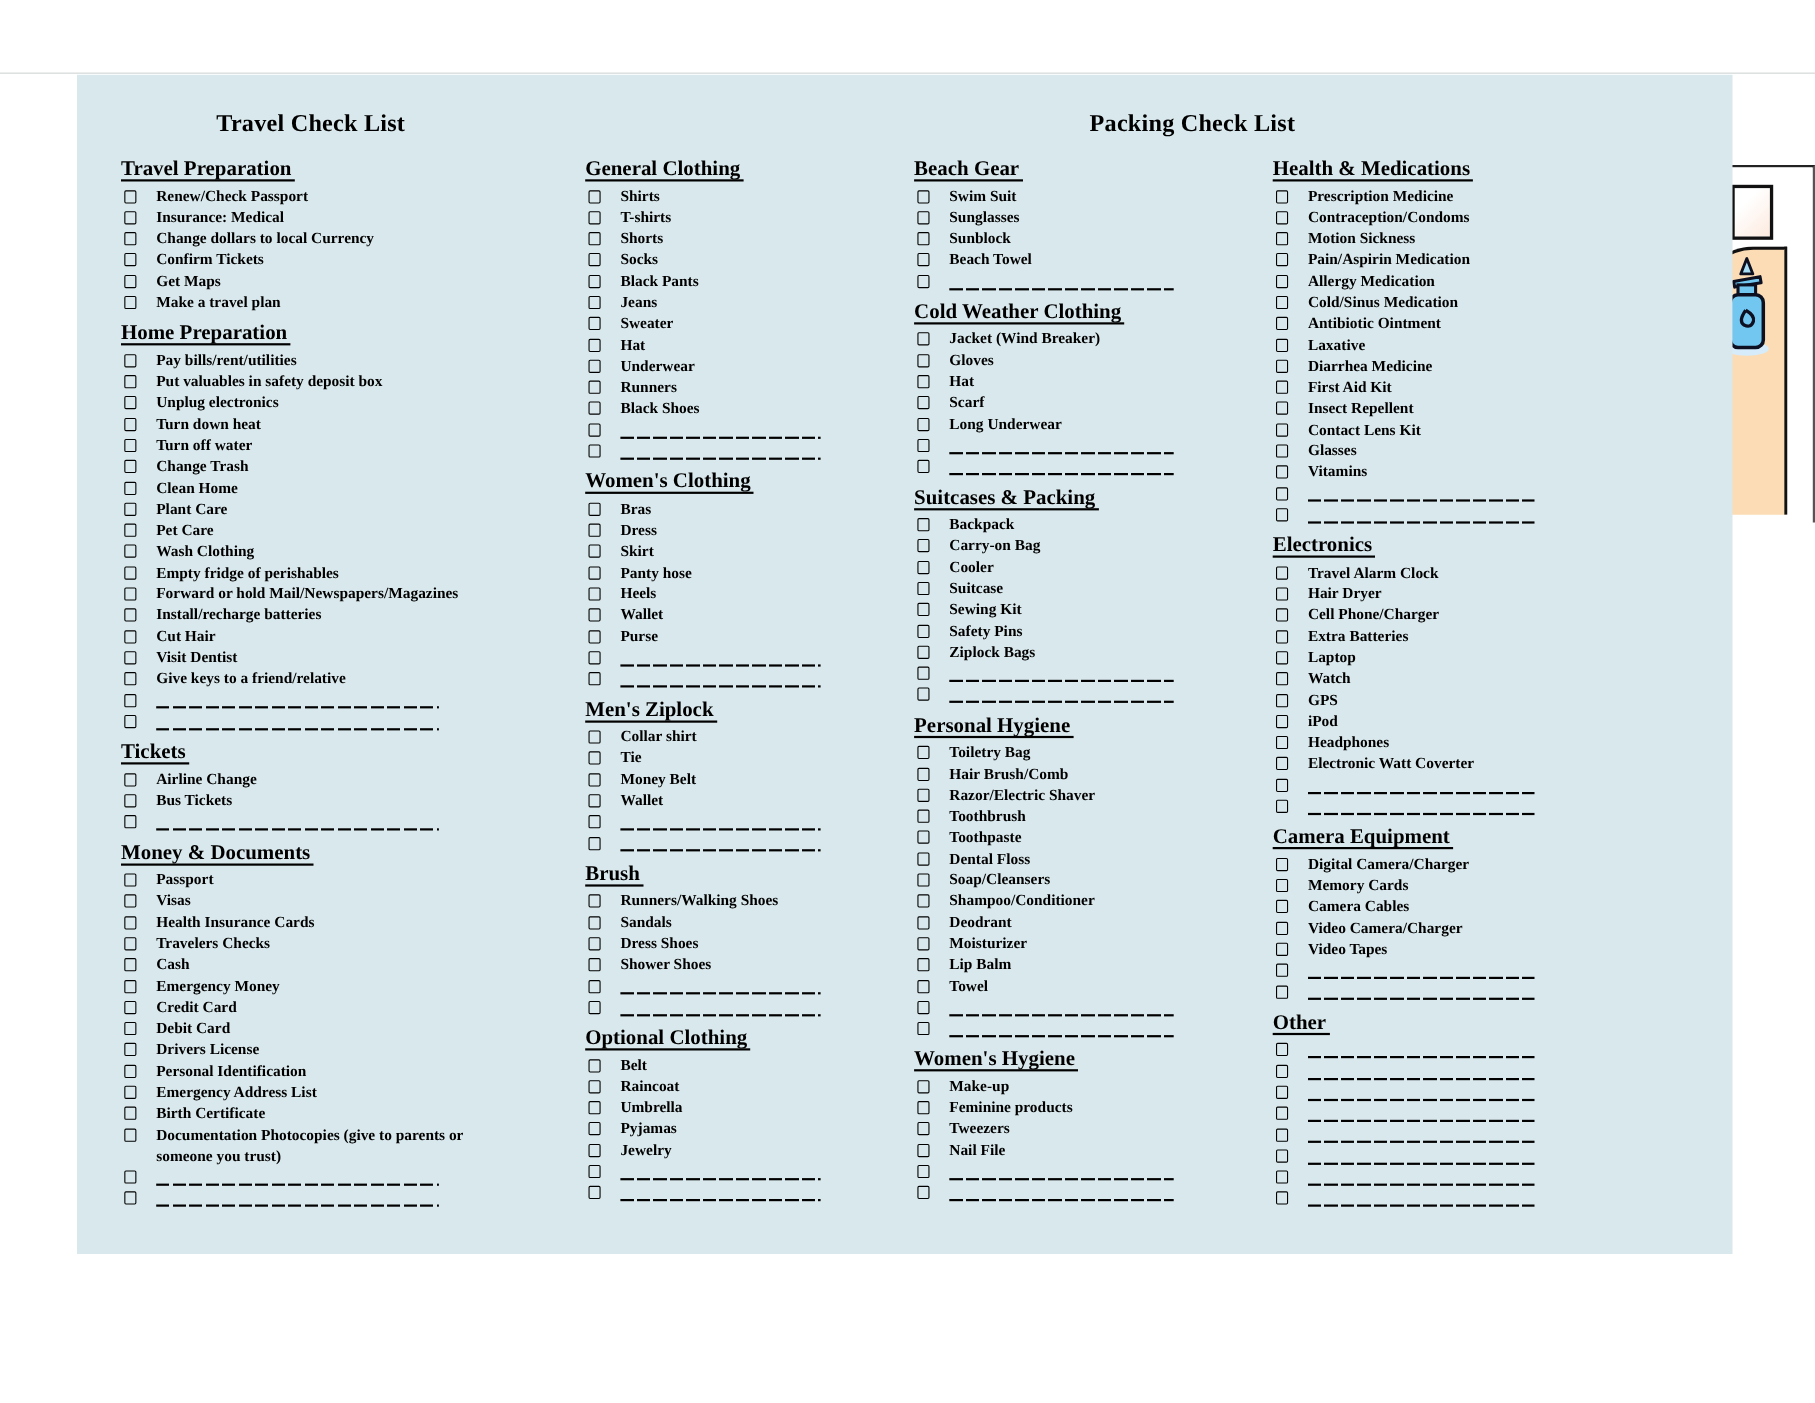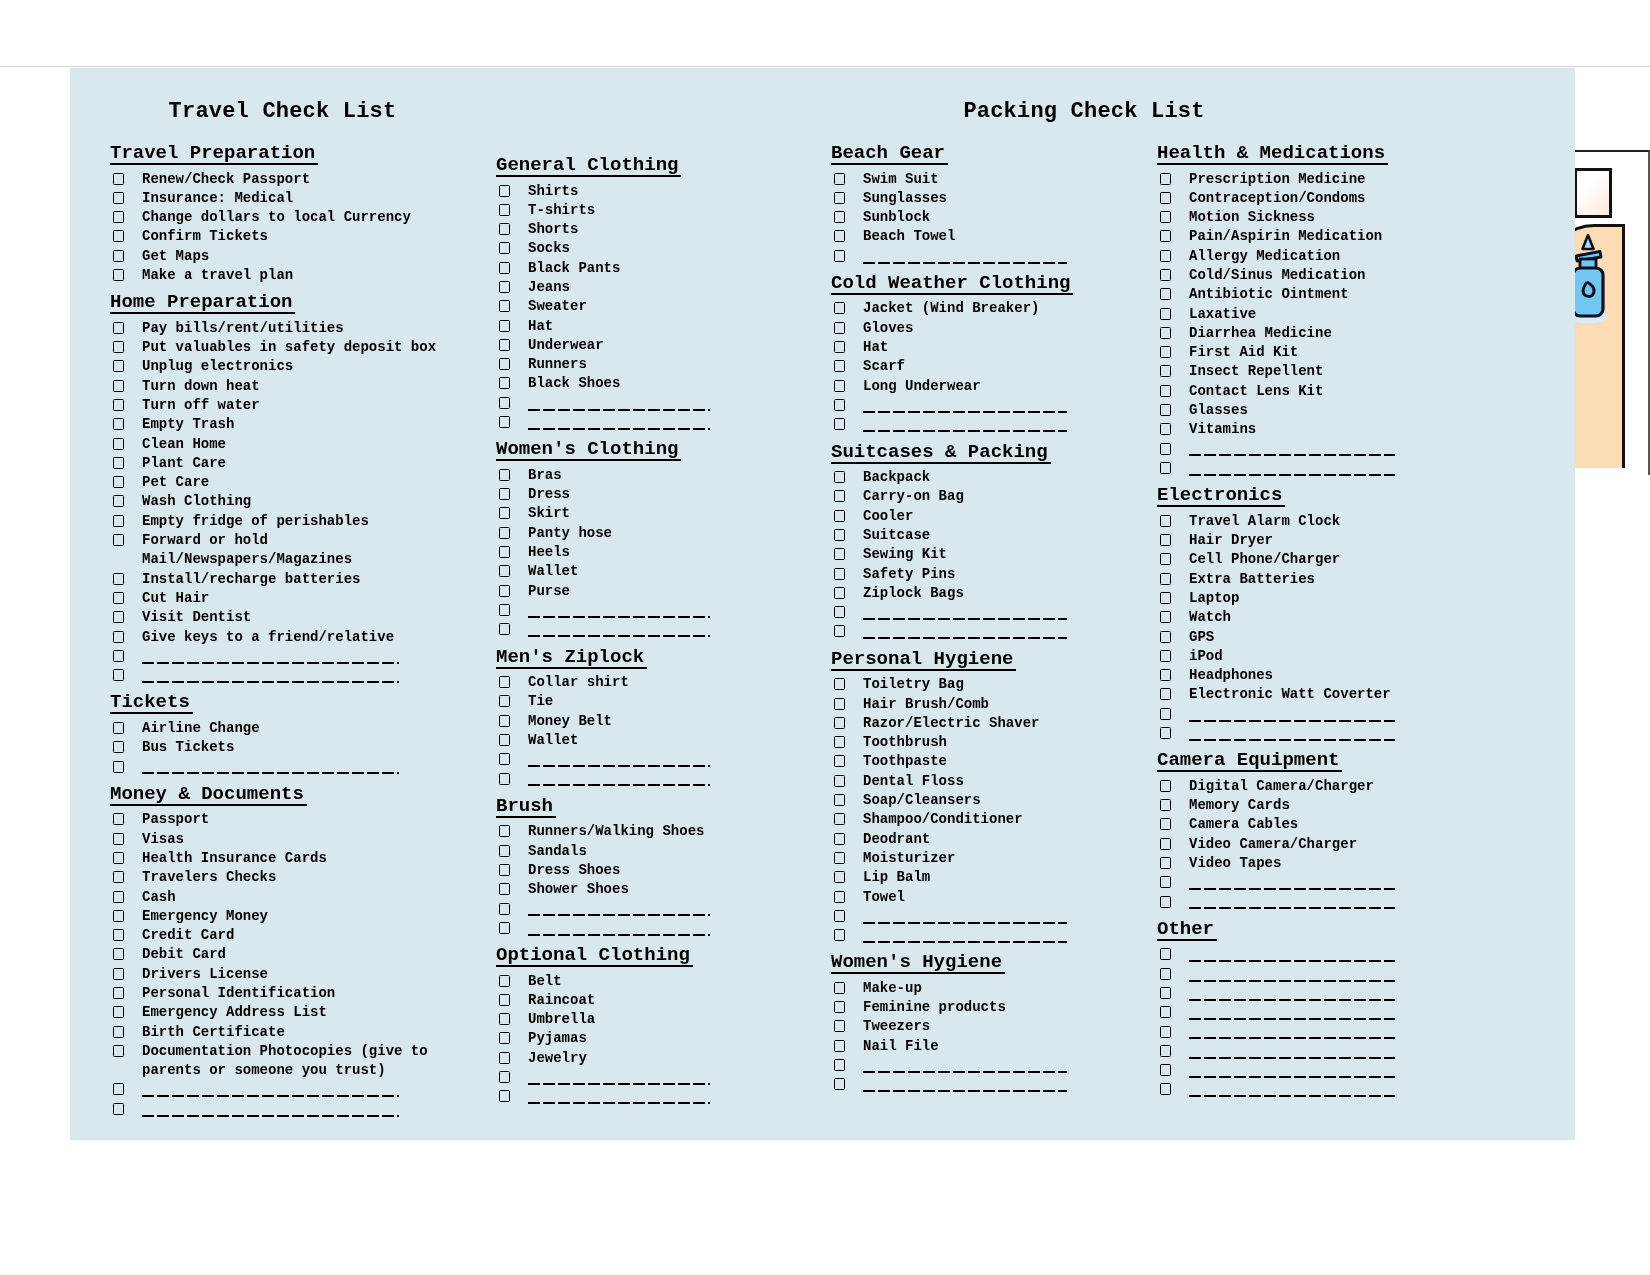--- a/index.html
+++ b/index.html
@@ -1,28 +1,28 @@
 <!DOCTYPE html>
 <html><head>
 <meta charset="utf-8">
 <style>
   html,body{margin:0;padding:0;background:#ffffff;}
   #page{
     position:relative;width:1650px;height:1275px;overflow:hidden;
-    font-family:Liberation Mono, monospace;font-weight:700;color:#000;
+    font-family:Liberation Serif, serif;font-weight:700;color:#000;
     background:#ffffff;
   }
   #top-rule{position:absolute;left:0;top:66px;width:1650px;height:1px;background:#cfd4d4;}
   #panel{position:absolute;left:70px;top:68px;width:1505px;height:1072px;background:#d9e8ec;z-index:2;}
   .doc-title{position:absolute;top:99px;font-size:22px;letter-spacing:.2px;text-align:center;z-index:3;}
   #title-travel{left:110px;width:345px;}
   #title-packing{left:909px;width:350px;}
   .col{position:absolute;top:145px;z-index:3;}
   #col-0{left:110px;width:360px;--blank-w:257px;--label-w:315px;}
-  #col-1{left:496px;width:235px;margin-top:12px;--blank-w:182px;--label-w:200px;}
+  #col-1{left:532px;width:235px;--blank-w:182px;--label-w:200px;}
   #col-2{left:831px;width:248px;--blank-w:204px;--label-w:215px;}
   #col-3{left:1157px;width:248px;--blank-w:206px;--label-w:215px;}
   .section{margin:0 0 9px 0;}
   .heading{
     display:block;width:fit-content;font-size:19px;line-height:17px;
     padding:0 3px 1px 0;border-bottom:2.5px solid #000;margin-bottom:4.5px;
   }
   .item{display:flex;align-items:flex-start;min-height:19.3px;padding-left:3px;}
   .checkbox{
     flex:0 0 auto;width:9px;height:10px;border:1.8px solid #000;border-radius:1.5px;
@@ -122,21 +122,21 @@
         <div class="item">
           <span class="checkbox"></span>
           <span class="label">Turn down heat</span>
         </div>
         <div class="item">
           <span class="checkbox"></span>
           <span class="label">Turn off water</span>
         </div>
         <div class="item">
           <span class="checkbox"></span>
-          <span class="label">Empty Trash</span>
+          <span class="label">Change Trash</span>
         </div>
         <div class="item">
           <span class="checkbox"></span>
           <span class="label">Clean Home</span>
         </div>
         <div class="item">
           <span class="checkbox"></span>
           <span class="label">Plant Care</span>
         </div>
         <div class="item">

